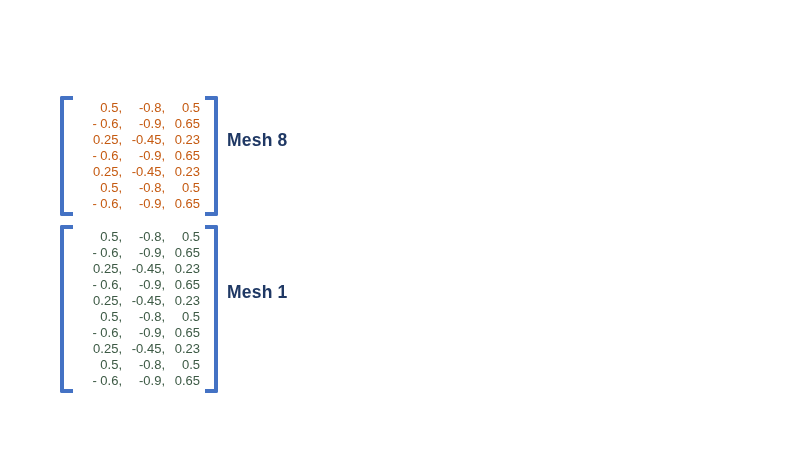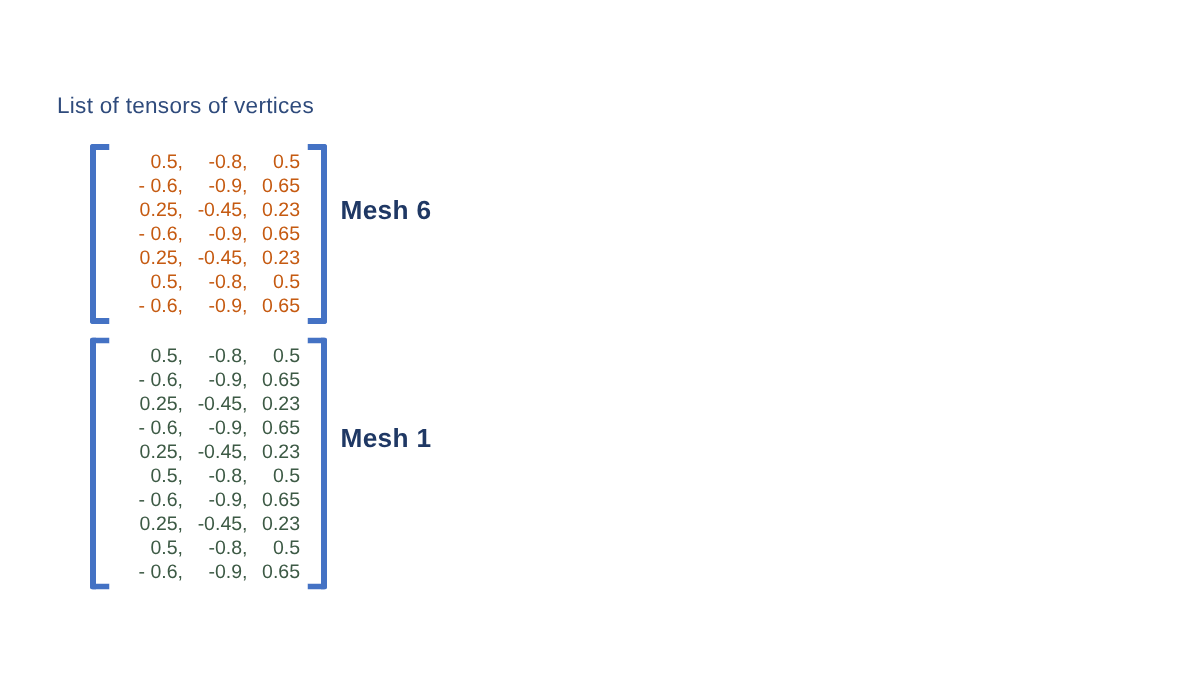--- a/index.html
+++ b/index.html
@@ -84,21 +84,20 @@
     letter-spacing: 0.2px;
     white-space: nowrap;
   }
   .m1 .mesh-label { margin-top: 34px; }
   .m2 .mesh-label { margin-top: 57px; }
 </style>
 </head>
 <body>
 
 <div class="canvas">
-  <div class="title">List of tensors of vertices</div>
 
   <section class="mesh-block m1">
     <div class="matrix">
       <span class="bracket left"></span>
       <div class="rows">
           <div class="row">
             <span class="cell">0.5,</span>
             <span class="cell">-0.8,</span>
             <span class="cell">0.5</span>
           </div>
@@ -128,21 +127,21 @@
             <span class="cell">0.5</span>
           </div>
           <div class="row">
             <span class="cell">- 0.6,</span>
             <span class="cell">-0.9,</span>
             <span class="cell">0.65</span>
           </div>
         </div>
       <span class="bracket right"></span>
     </div>
-    <div class="mesh-label">Mesh 6</div>
+    <div class="mesh-label">Mesh 8</div>
   </section>
 
   <section class="mesh-block m2">
     <div class="matrix">
       <span class="bracket left"></span>
       <div class="rows">
           <div class="row">
             <span class="cell">0.5,</span>
             <span class="cell">-0.8,</span>
             <span class="cell">0.5</span>

